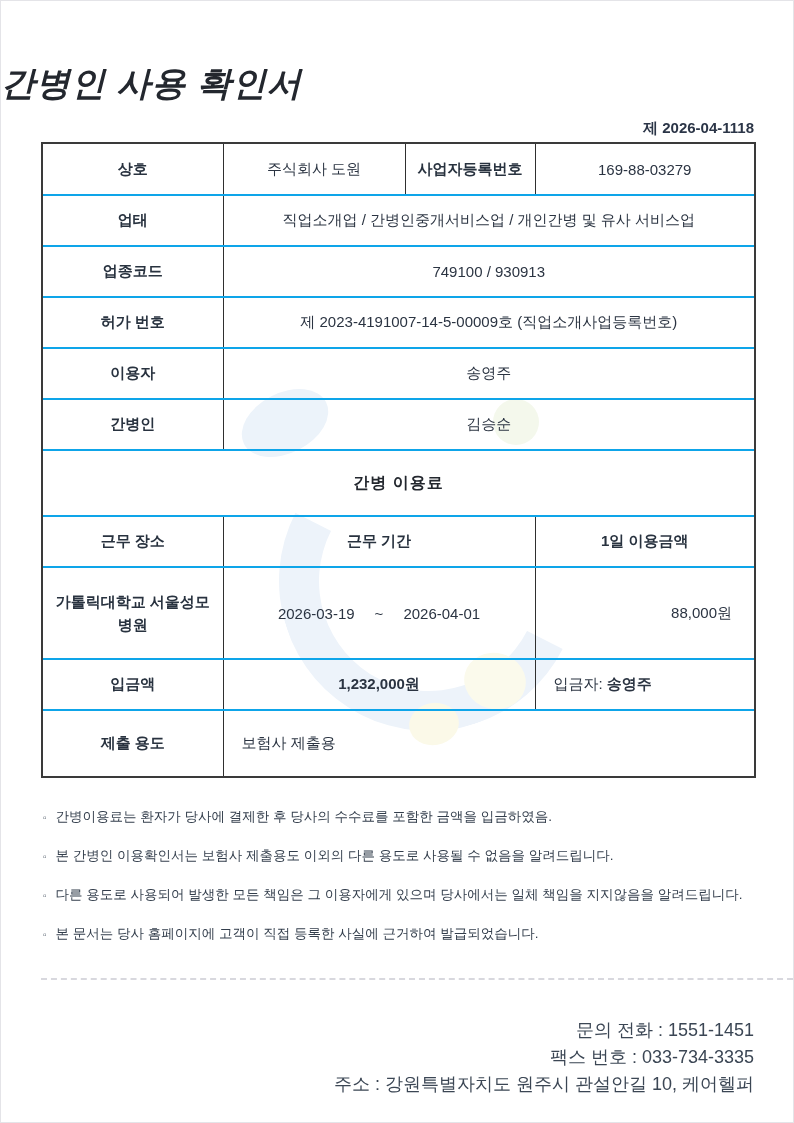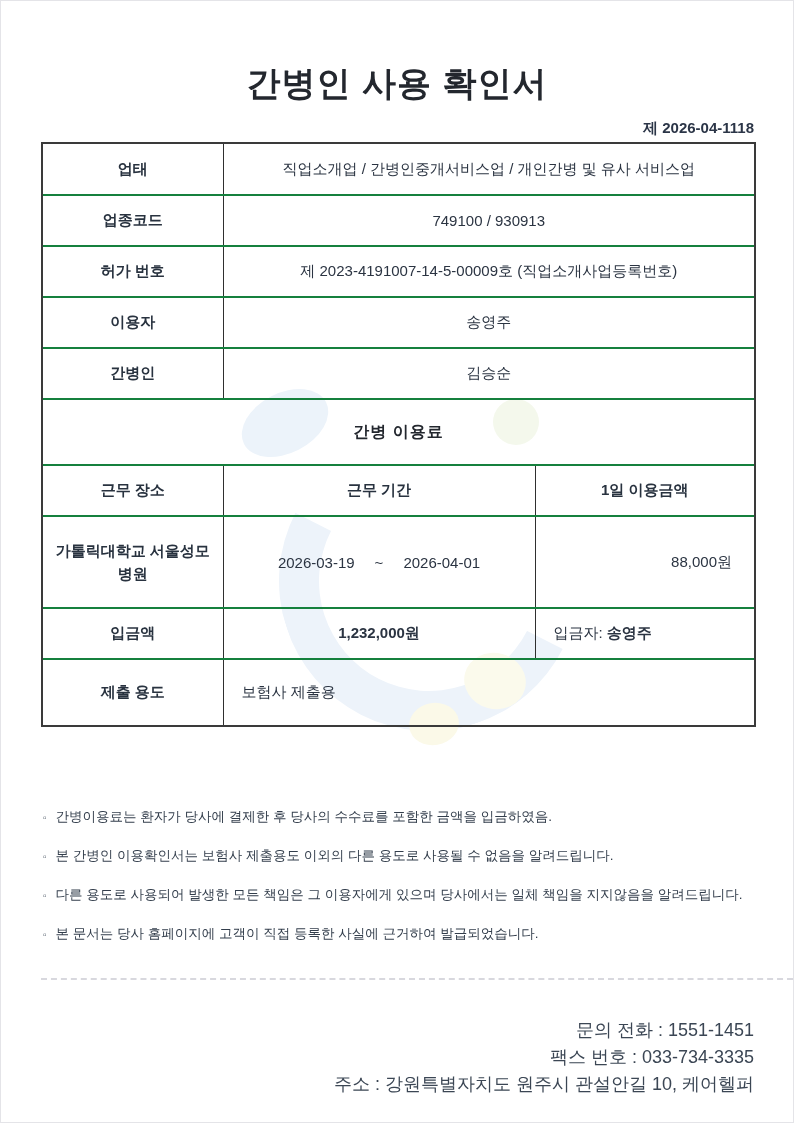--- a/index.html
+++ b/index.html
@@ -16,34 +16,34 @@
     border:40px solid transparent; border-left-color:#edf3fa; border-bottom-color:#edf3fa;
     transform:rotate(-18deg); box-sizing:border-box;
   }
   .wm-b1 { left:238px; top:392px; width:92px; height:60px; background:#ecf3fa; transform:rotate(-27deg); }
   .wm-b2 { left:492px; top:398px; width:46px; height:46px; background:#f4f8ec; }
   .wm-b3 { left:463px; top:652px; width:62px; height:56px; background:#fbfaec; transform:rotate(15deg); }
   .wm-b4 { left:408px; top:702px; width:50px; height:42px; background:#fbf9e8; transform:rotate(-10deg); }
   
   .title {
     position:absolute; left:0; right:0; top:60px; z-index:1;
-    text-align:center; font-size:34px; font-weight:700; color:#23272e; letter-spacing:1px;
+    text-align:left; font-size:34px; font-weight:700; color:#23272e; letter-spacing:1px;font-style:italic;
   }
   .doc-number {
     position:absolute; right:39px; top:118px; z-index:1;
     font-size:15px; font-weight:700; color:#2b3547;
   }
   
   .tbl-wrap {
     position:absolute; left:40px; top:141px; width:715px; z-index:1;
     border:2px solid #3a3a3a; box-sizing:border-box; background:transparent;
   }
   table.tbl { width:100%; border-collapse:collapse; table-layout:fixed; }
   .tbl td {
-    border-left:1px solid #2f2f2f; border-top:2px solid #15803d;
+    border-left:1px solid #2f2f2f; border-top:2px solid #0ea5e9;
     font-size:15px; color:#2b3442; text-align:center; vertical-align:middle;
     padding:0 6px; box-sizing:border-box; background:transparent;
   }
   .tbl tr:first-child td { border-top:none; }
   .tbl td:first-child { border-left:none; }
   .tbl td.lbl { font-weight:700; color:#28323f; }
   .tbl tr.h53 td { height:51px; }
   .tbl tr.h55 td { height:66px; }
   .tbl tr.tall td { height:92px; }
   .tbl td.left  { text-align:left;  padding-left:18px; }
@@ -76,20 +76,26 @@
 
   <div class="tbl-wrap">
     <table class="tbl">
       <colgroup>
         <col style="width:180px">
           <col style="width:182px">
           <col style="width:130px">
           <col style="width:219px">
       </colgroup>
       <tbody>
+          <tr class="h53">
+        <td class="lbl">상호</td>
+        <td>주식회사 도원</td>
+        <td class="lbl">사업자등록번호</td>
+        <td>169-88-03279</td>
+      </tr>
       <tr class="h53">
         <td class="lbl">업태</td>
         <td colspan="3">직업소개업 / 간병인중개서비스업 / 개인간병 및 유사 서비스업</td>
       </tr>
       <tr class="h53">
         <td class="lbl">업종코드</td>
         <td colspan="3">749100 / 930913</td>
       </tr>
       <tr class="h53">
         <td class="lbl">허가 번호</td>

